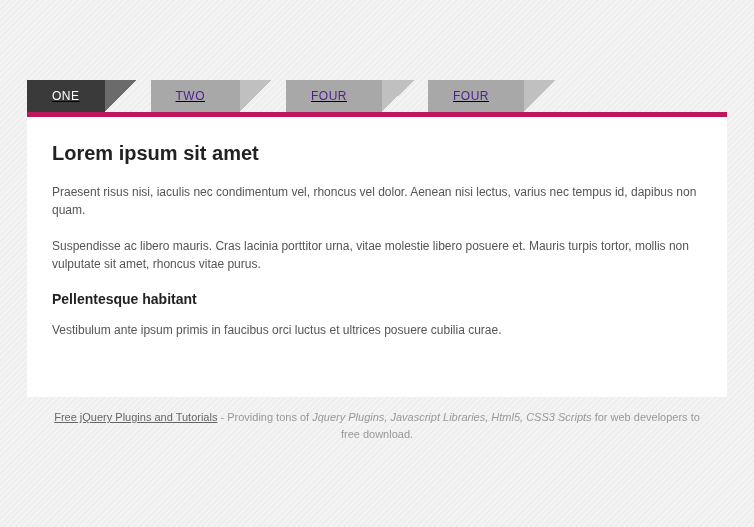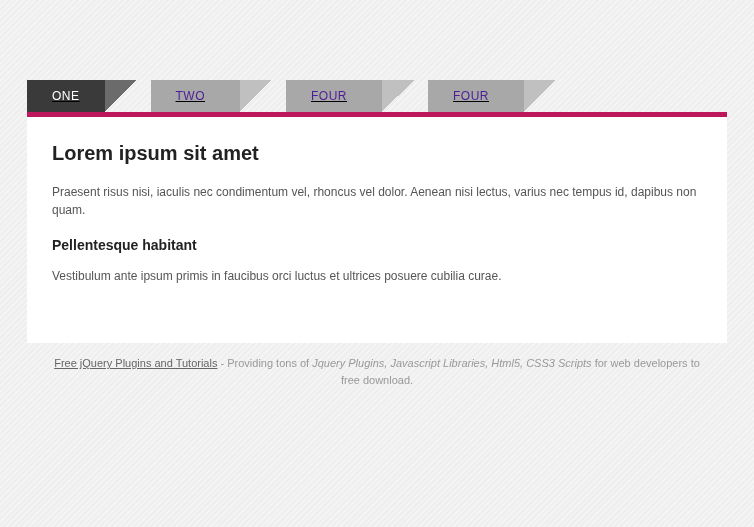--- a/index.html
+++ b/index.html
@@ -144,20 +144,21 @@
     <div class="tab-wrap">
       <div class="tab inactive">
         <span>FOUR</span>
       </div>
     </div>
   </div>
 
   <div class="panel">
     <h2>Lorem ipsum sit amet</h2>
     <p>Praesent risus nisi, iaculis nec condimentum vel, rhoncus vel dolor. Aenean nisi lectus, varius nec tempus id, dapibus non quam.</p>
+    <p>Suspendisse ac libero mauris. Cras lacinia porttitor urna, vitae molestie libero posuere et. Mauris turpis tortor, mollis non vulputate sit amet, rhoncus vitae purus.</p>
     <h3>Pellentesque habitant</h3>
     <p>Vestibulum ante ipsum primis in faucibus orci luctus et ultrices posuere cubilia curae.</p>
   </div>
 
   <div class="footer">
     <a href="#">Free jQuery Plugins and Tutorials</a><span> - Providing tons of </span><em>Jquery Plugins, Javascript Libraries, Html5, CSS3 Scripts</em><span> for web developers to free download.</span>
   </div>
 
 </div>
 

